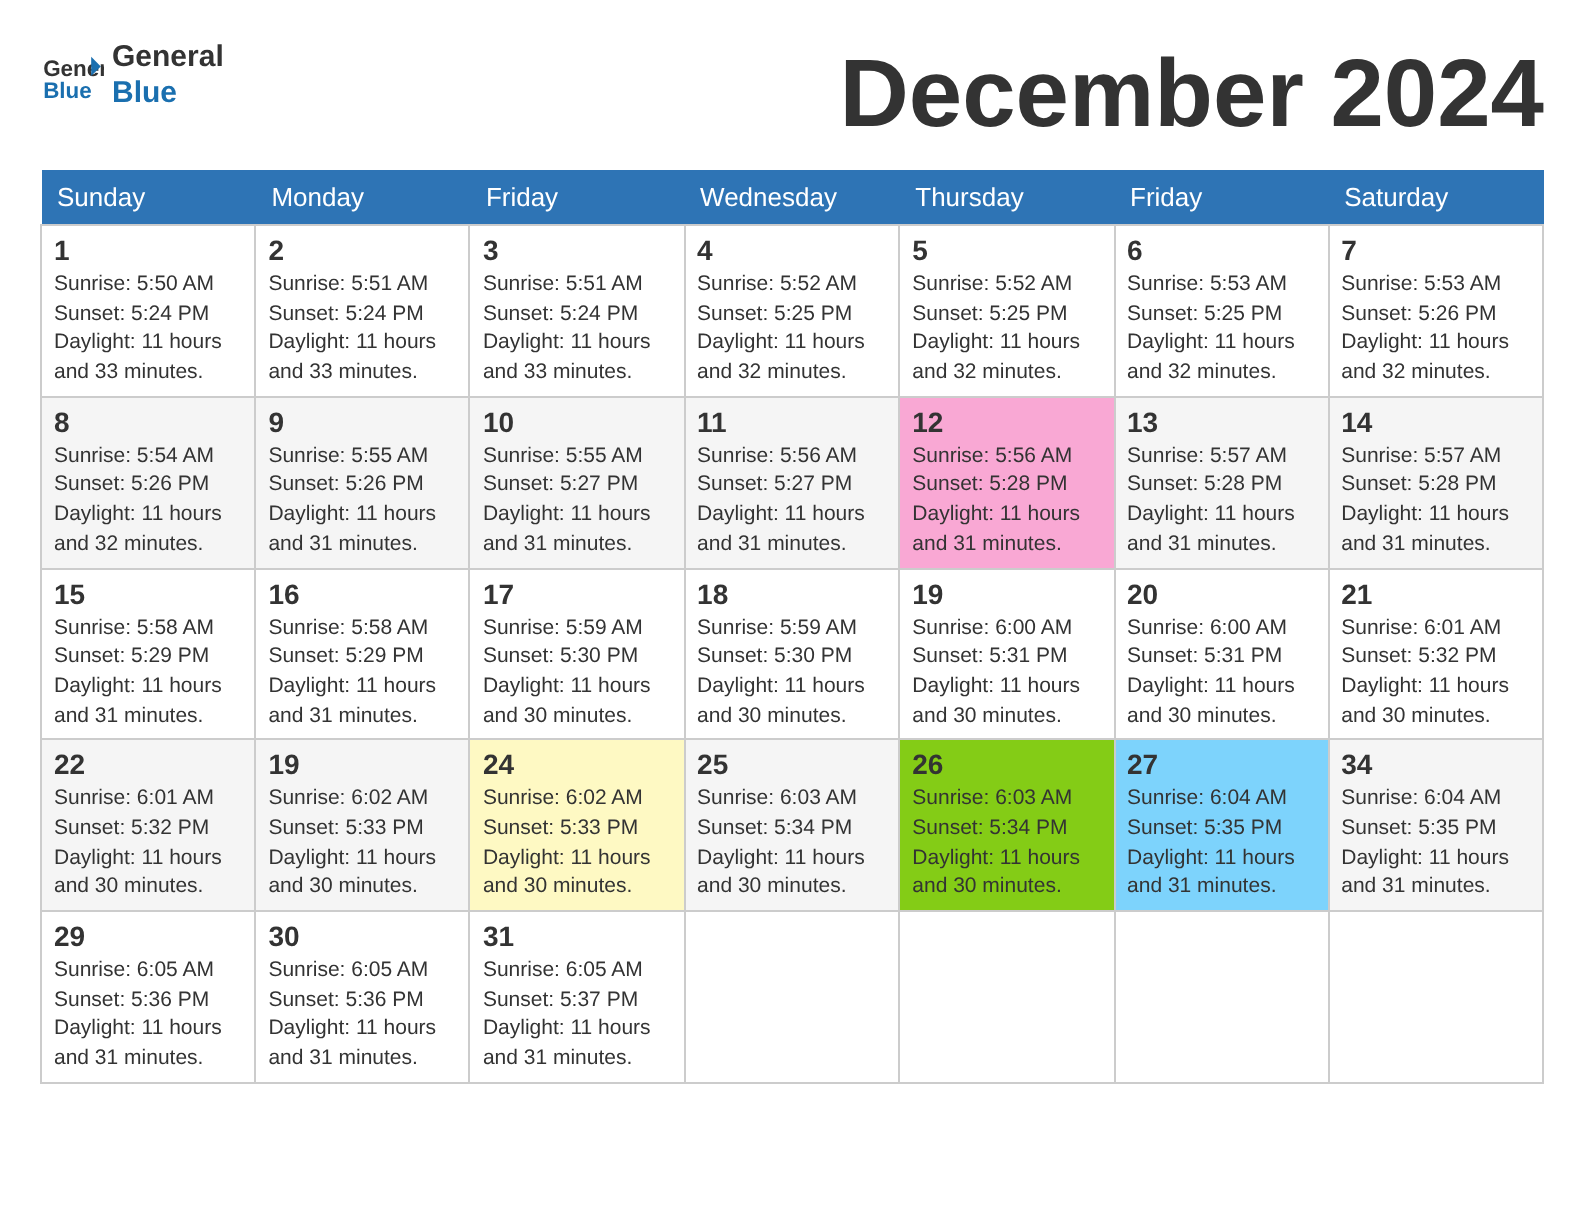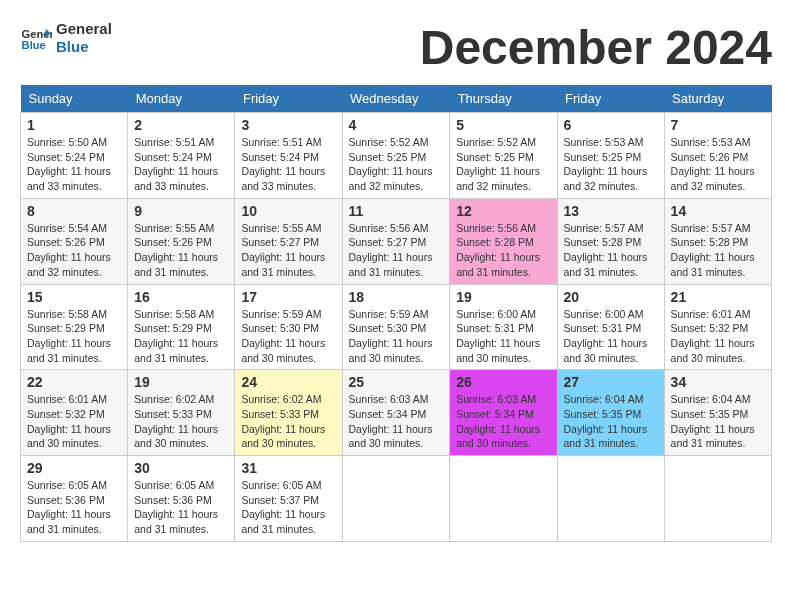--- a/index.html
+++ b/index.html
@@ -210,21 +210,21 @@
           <div class="day-info">Sunrise: 6:02 AM<br>Sunset: 5:33 PM<br>Daylight: 11 hours and 30 minutes.</div>
         </td>
         <td style="background: #fef9c3;">
           <span class="day-number">24</span>
           <div class="day-info">Sunrise: 6:02 AM<br>Sunset: 5:33 PM<br>Daylight: 11 hours and 30 minutes.</div>
         </td>
         <td style="background: rgb(245, 245, 245);">
           <span class="day-number">25</span>
           <div class="day-info">Sunrise: 6:03 AM<br>Sunset: 5:34 PM<br>Daylight: 11 hours and 30 minutes.</div>
         </td>
-        <td style="background: #d946ef;">
+        <td style="background: #84cc16;">
           <span class="day-number">26</span>
           <div class="day-info">Sunrise: 6:03 AM<br>Sunset: 5:34 PM<br>Daylight: 11 hours and 30 minutes.</div>
         </td>
         <td style="background: #7dd3fc;">
           <span class="day-number">27</span>
           <div class="day-info">Sunrise: 6:04 AM<br>Sunset: 5:35 PM<br>Daylight: 11 hours and 31 minutes.</div>
         </td>
         <td style="background: rgb(245, 245, 245);">
           <span class="day-number">34</span>
           <div class="day-info">Sunrise: 6:04 AM<br>Sunset: 5:35 PM<br>Daylight: 11 hours and 31 minutes.</div>

